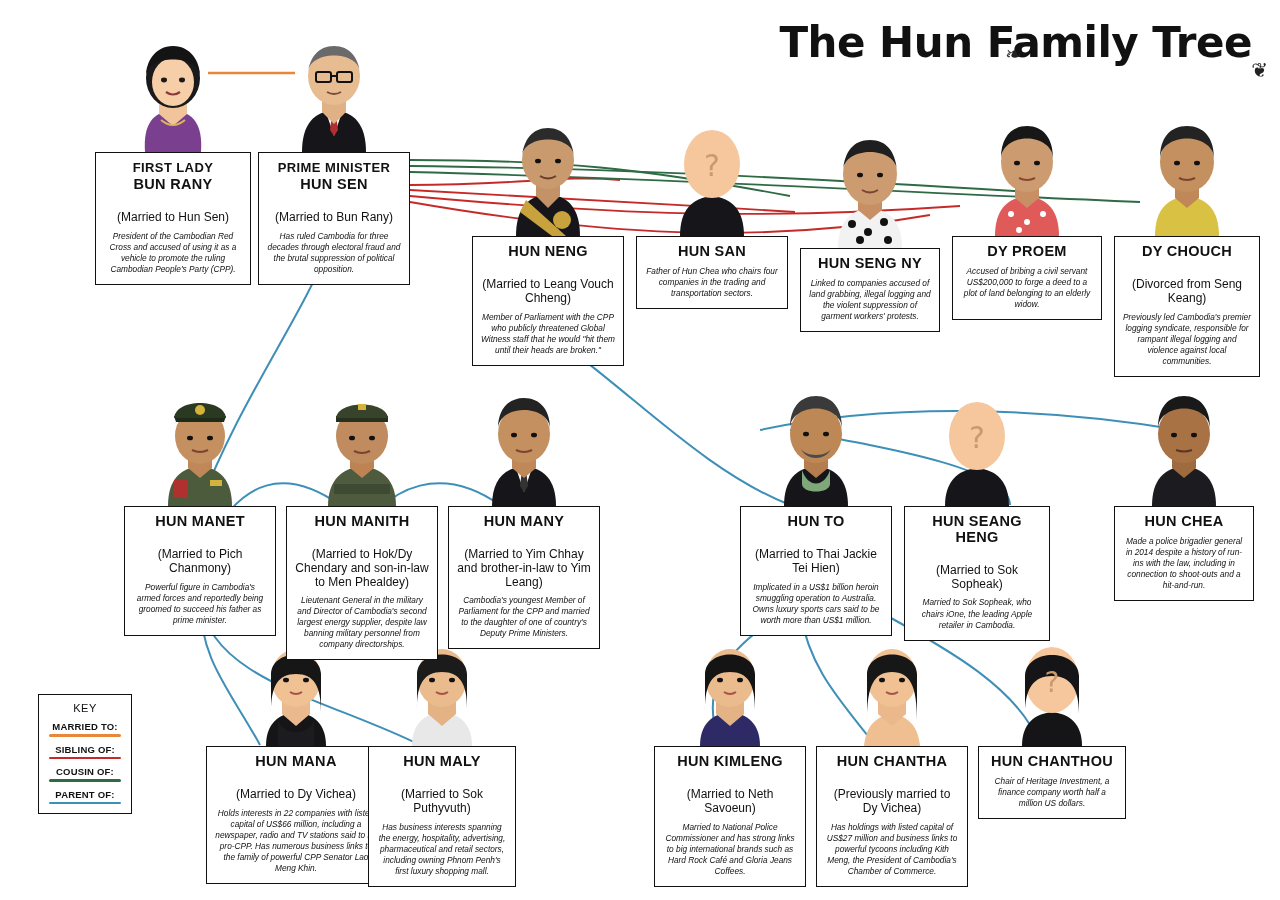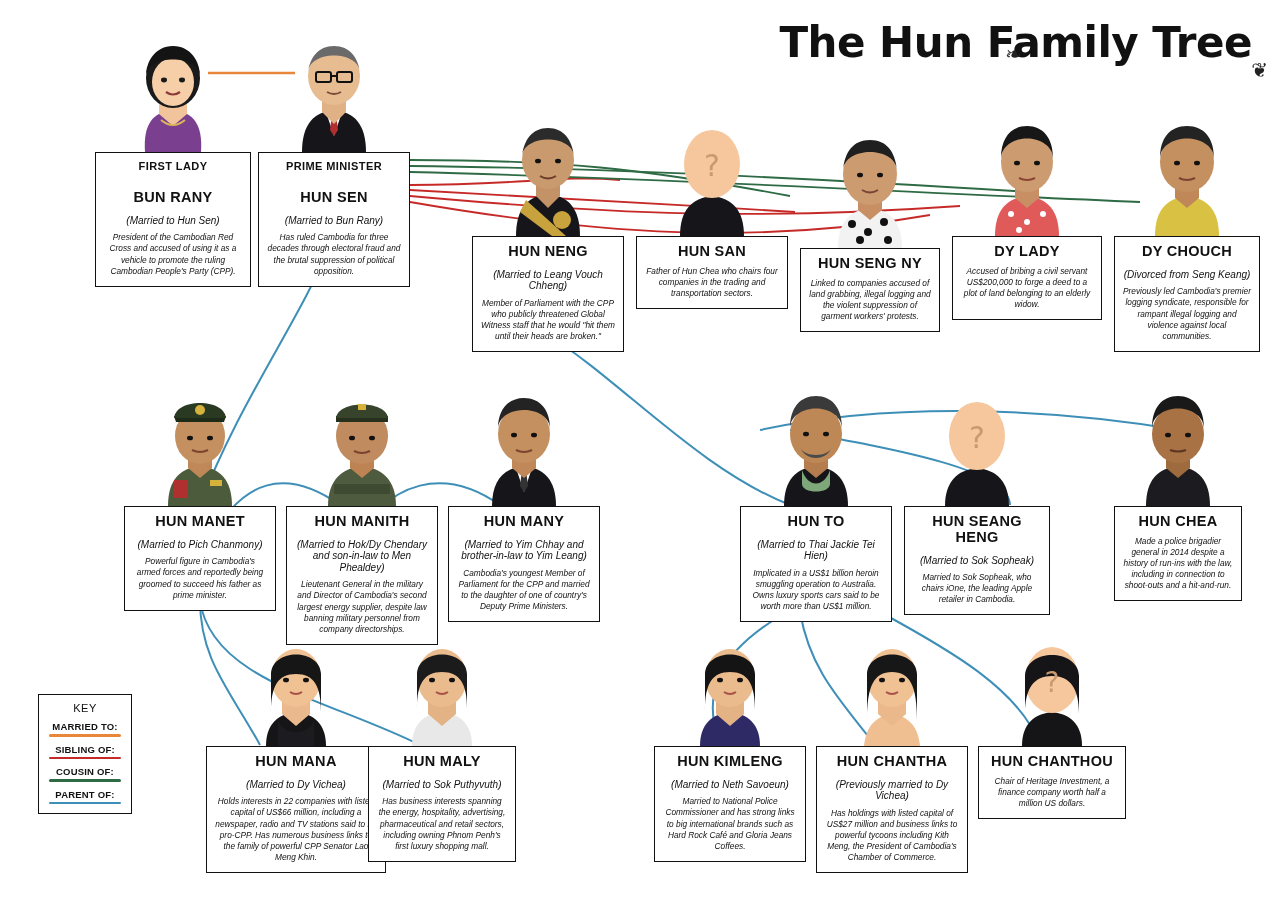--- a/index.html
+++ b/index.html
@@ -20,23 +20,23 @@
     white-space:nowrap;
   }
   .leaf{position:absolute;font-size:20px;color:#222;}
 
   
   .person{position:absolute;}
   .card{
     border:1.5px solid #111;background:#fff;box-sizing:border-box;
     padding:7px 8px 9px 8px;text-align:center;position:relative;z-index:3;
   }
-  .role{font-size:11px;font-weight:bold;letter-spacing:.4px;text-transform:uppercase;margin-bottom:18px;}
+  .role{font-size:13px;font-weight:bold;letter-spacing:.4px;text-transform:uppercase;margin-bottom:2px;}
   .name{font-size:14.5px;font-weight:bold;letter-spacing:.3px;line-height:1.1;}
-  .sub{font-size:10px;font-style:italic;margin-top:9px;line-height:1.15;}
+  .sub{font-size:12px;margin-top:18px;line-height:1.15;}
   .desc{font-size:8.3px;font-style:italic;line-height:1.33;margin-top:6px;}
 
   
   .portrait{position:absolute;bottom:100%;left:50%;transform:translateX(-50%);z-index:2;}
   .portrait svg{display:block;}
 
   
   .keybox{
     position:absolute;left:38px;top:694px;width:94px;
     border:1.5px solid #111;background:#fff;box-sizing:border-box;
@@ -212,21 +212,21 @@
           <circle cx="40" cy="114" r="3" fill="#fff"></circle>
         <path d="M36,82 L48,92 L60,82 L60,68 L36,68 Z" fill="#C98F64"></path>
         <ellipse cx="48" cy="46" rx="26" ry="30" fill="#CC9B70"></ellipse>
         <path d="M22,42 C24,16 72,16 74,42 C74,22 64,10 48,10 C32,10 22,22 22,42 Z" fill="#171717"></path>
         <ellipse cx="38" cy="47" rx="3" ry="2.3" fill="#111"></ellipse>
         <ellipse cx="58" cy="47" rx="3" ry="2.3" fill="#111"></ellipse>
         <path d="M40,62 Q48,66 56,62" stroke="#8a4434" stroke-width="2" fill="none"></path>
       </svg>
     </div>
     <div class="card">
-      <div class="name">DY LADY</div>
+      <div class="name">DY PROEM</div>
       <div class="desc">Accused of bribing a civil servant US$200,000 to forge a deed to a plot of land belonging to an elderly widow.</div>
     </div>
   </div>
 
   <div class="person" style="left:124px;top:506px;width:152px;">
     <div class="portrait">
       <svg width="96" height="118" viewBox="0 0 96 118">
         <path d="M16,118 C16,92 28,80 48,78 C68,80 80,92 80,118 Z" fill="#4C5B3C"></path>
         <rect x="22" y="92" width="14" height="18" fill="#b03030"></rect>
         <rect x="58" y="92" width="12" height="6" fill="#d4b23c"></rect>
@@ -337,21 +337,21 @@
         <text x="48" y="60" font-size="30" font-family="DejaVu Sans, sans-serif" fill="#C99A6E" text-anchor="middle">?</text>
       </svg>
     </div>
     <div class="card">
       <div class="name">HUN SEANG HENG</div>
       <div class="sub">(Married to Sok Sopheak)</div>
       <div class="desc">Married to Sok Sopheak, who chairs iOne, the leading Apple retailer in Cambodia.</div>
     </div>
   </div>
 
-  <div class="person" style="left:1114px;top:506px;width:128px;">
+  <div class="person" style="left:1114px;top:506px;width:140px;">
     <div class="portrait">
       <svg width="96" height="118" viewBox="0 0 96 118">
         <path d="M16,118 C16,92 28,80 48,78 C68,80 80,92 80,118 Z" fill="#1b1b20"></path>
         <path d="M36,80 L48,90 L60,80 L60,66 L36,66 Z" fill="#9E6B3F"></path>
         <ellipse cx="48" cy="46" rx="26" ry="29" fill="#A87245"></ellipse>
         <path d="M22,40 C24,14 72,14 74,40 C74,20 64,8 48,8 C32,8 22,20 22,40 Z" fill="#191919"></path>
         <ellipse cx="38" cy="47" rx="3" ry="2.3" fill="#111"></ellipse>
         <ellipse cx="58" cy="47" rx="3" ry="2.3" fill="#111"></ellipse>
         <path d="M40,62 Q48,65 56,62" stroke="#5e3524" stroke-width="2" fill="none"></path>
       </svg>

